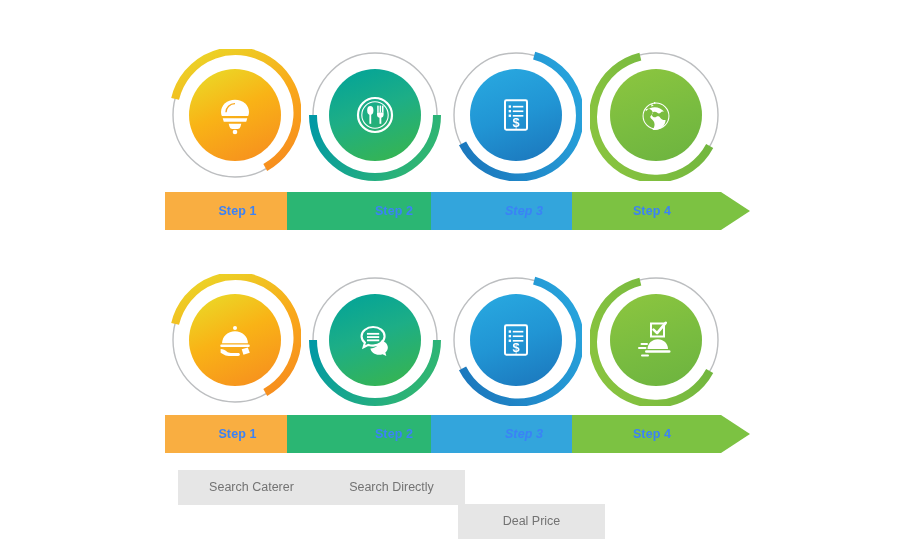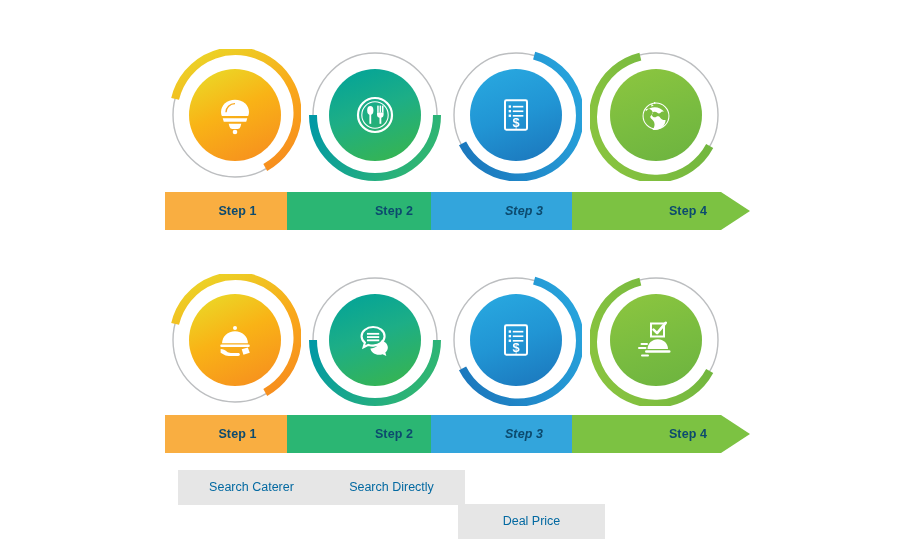--- a/index.html
+++ b/index.html
@@ -67,41 +67,41 @@
 
   .arrowbar svg{ display:block; width:585px; height:38px; }
   .steplabels{
     position:absolute; left:0; top:0; width:585px; height:38px;
   }
   .steplabel{
     position:absolute;
     top:0; height:24px;
     line-height:38px;
     text-align:center;
-    color:#0c4a6e;
+    color:#3b82f6;
     font-size:12.5px;
     font-weight:bold;
     letter-spacing:.1px;
   }
   .steplabel.l0{ left:0px;   width:145px; }
   .steplabel.l1{ left:157px; width:144px; }
   .steplabel.l2{ left:288px; width:142px;font-style:italic; }
-  .steplabel.l3{ left:452px; width:142px; }
+  .steplabel.l3{ left:416px; width:142px; }
 
   
   .captions{
     position:absolute;
     left:165px; top:205px;
     width:585px; height:38px;
   }
   .caption{
     position:absolute;
     top:0; height:35px;
     background:#e6e6e6;
-    color:#0369a1;
+    color:#737373;
     font-size:12.5px;
     line-height:35px;
     text-align:center;
   }
   .caption.c0{ left:13px;  width:147px; }
   .caption.c1{ left:153px; width:147px; }
   .caption.c2{ left:293px; width:147px;margin-top:34px; }
   .caption.c3{ left:433px; width:125px; }
 </style>
 </head>

